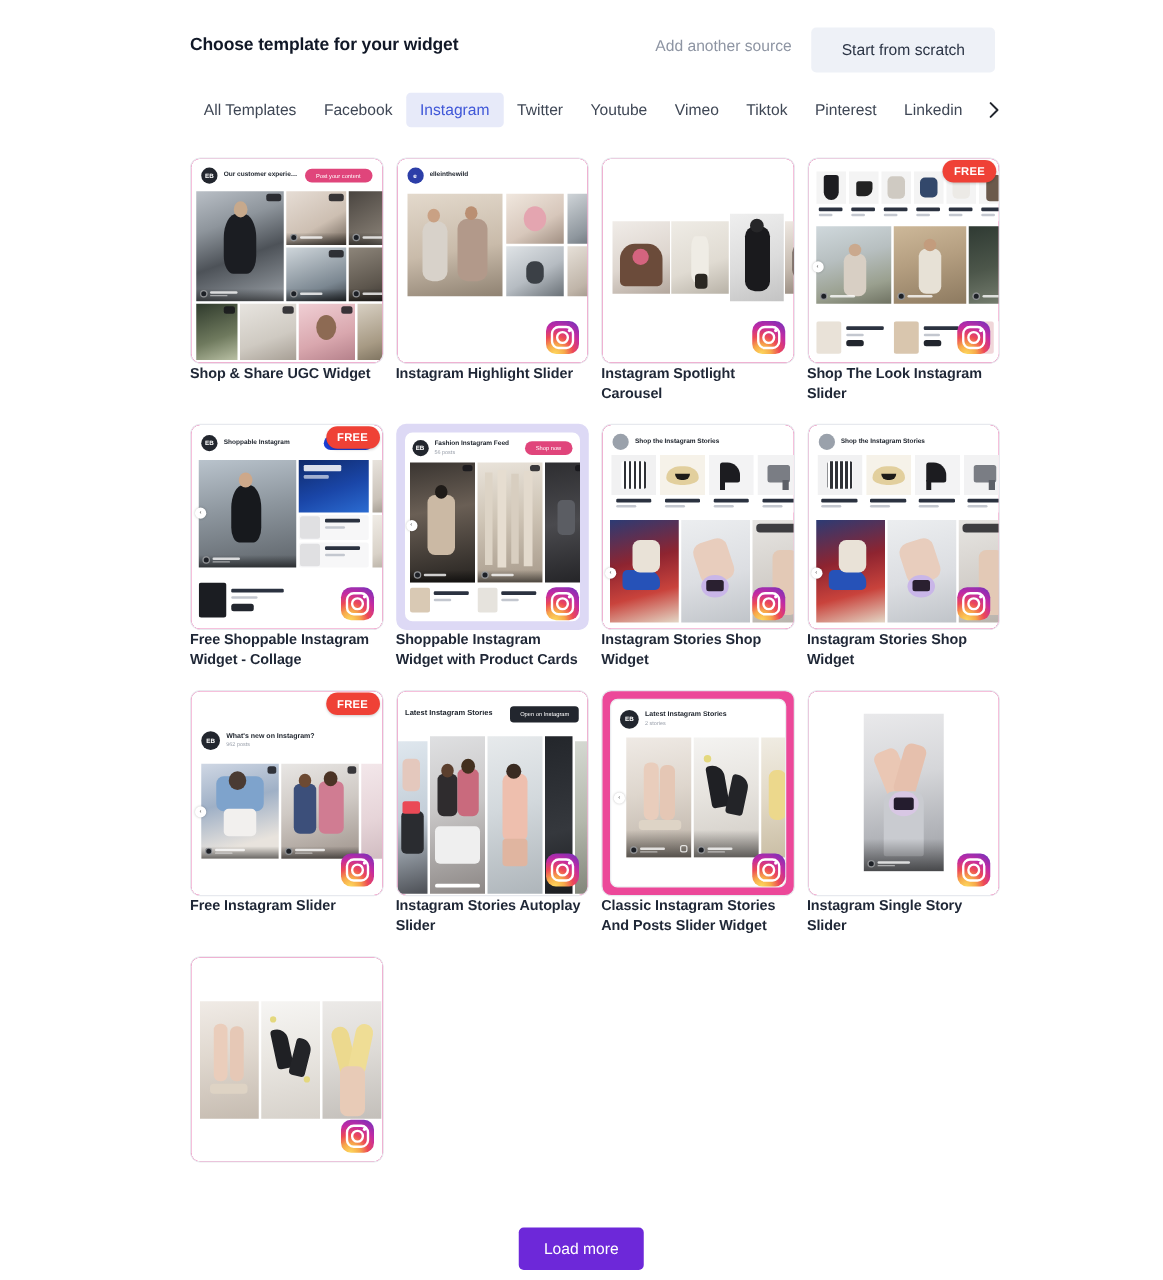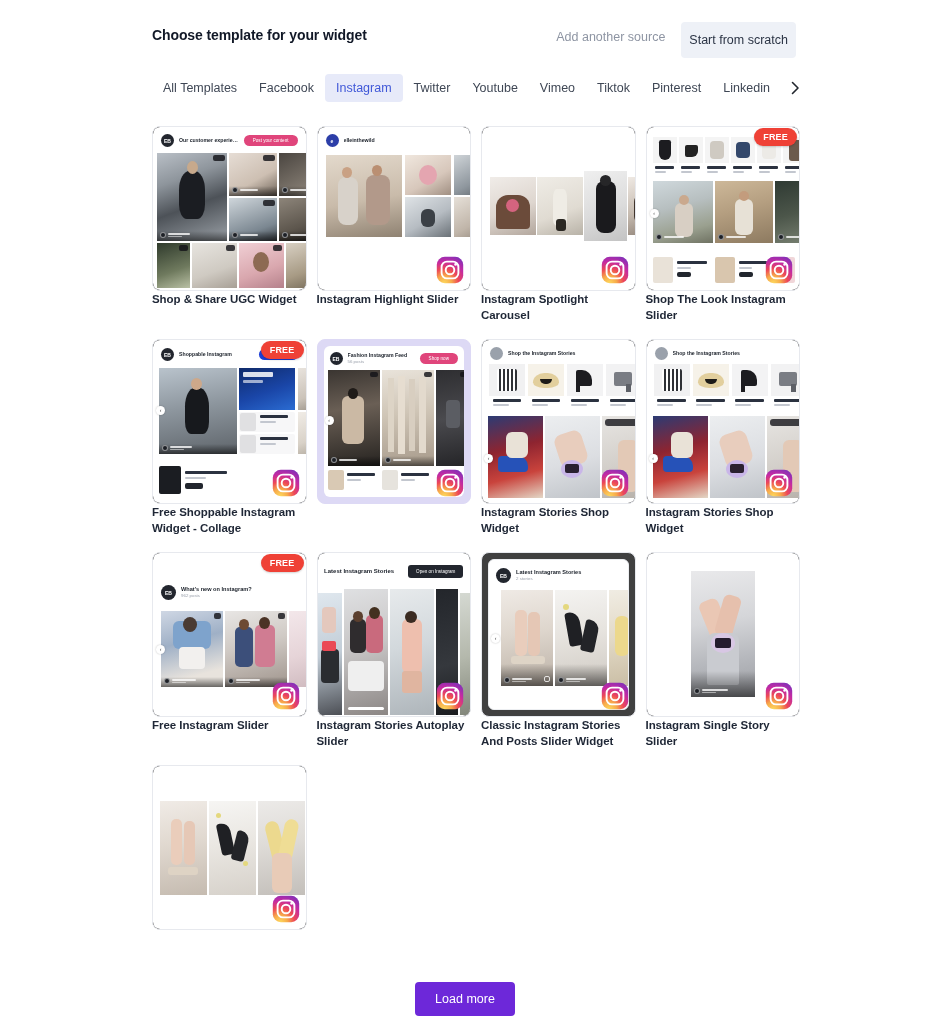--- a/index.html
+++ b/index.html
@@ -25,21 +25,21 @@
   .header-actions {
     position: absolute; right: 134px; top: 22px;
     display: flex; align-items: flex-start; gap: 14px;
   }
   .add-source-link {
     font-size: 12.5px; color: #8e95a3; padding: 8px 2px;
     cursor: pointer; white-space: nowrap;
   }
   .scratch-btn {
     font-size: 12.5px; color: #2b3445; background: #eef1f7;
-    border: none; border-radius: 4px; padding: 11px 8px;
+    border: none; border-radius: 4px; padding: 11px 24px;
     cursor: pointer; white-space: nowrap;
     font-family: "Liberation Sans", sans-serif;
   }
 
   
   .tabs {
     position: absolute; left: 152px; top: 74px; width: 648px; height: 28px;
     display: flex; align-items: center; overflow: hidden;
   }
   .tab {
@@ -57,21 +57,21 @@
   .tabs-next svg { display: block; }
 
   
   .grid {
     position: absolute; left: 152px; top: 126px; width: 648px;
     display: flex; flex-wrap: wrap; gap: 0 10px;
   }
   .card-wrap { width: 154.5px; margin-bottom: 16px; }
   .thumb {
     position: relative; width: 154.5px; height: 165px;
-    background: #404040; border: 1px solid #e7e9ee; border-radius: 8px;
+    background: #ec4899; border: 1px solid #e7e9ee; border-radius: 8px;
     overflow: hidden;
   }
   .thumb.tinted { background: #ddd9f5; border-color: #ddd9f5; }
   .card-title {
     margin-top: 1px; font-size: 11.5px; font-weight: bold;
     line-height: 15.5px; color: #1f2736; letter-spacing: -0.05px;
   }
 
   
   .canvas {
@@ -617,20 +617,21 @@
                 <stop offset="100%" stop-color="#7232bd"></stop>
               </radialGradient>
             </defs>
             <rect x="0.8" y="0.8" width="26.4" height="26.4" rx="8" fill="url(#ig6)"></rect>
             <rect x="5.6" y="5.6" width="16.8" height="16.8" rx="5.4" fill="none" stroke="#fff" stroke-width="1.9"></rect>
             <circle cx="14" cy="14" r="4.3" fill="none" stroke="#fff" stroke-width="1.9"></circle>
             <circle cx="19.6" cy="8.4" r="1.35" fill="#fff"></circle>
           </svg>
         </div>
       </div>
+      <div class="card-title">Shoppable Instagram Widget with Product Cards</div>
     </div>
 
     <div class="card-wrap">
       <div class="thumb">
         <div class="canvas flush">
           <div class="w-head">
             <div class="avatar" style="background:#9aa1ab;"></div>
             <div class="w-head-txt">
               <div class="w-head-title">Shop the Instagram Stories</div>
             </div>

